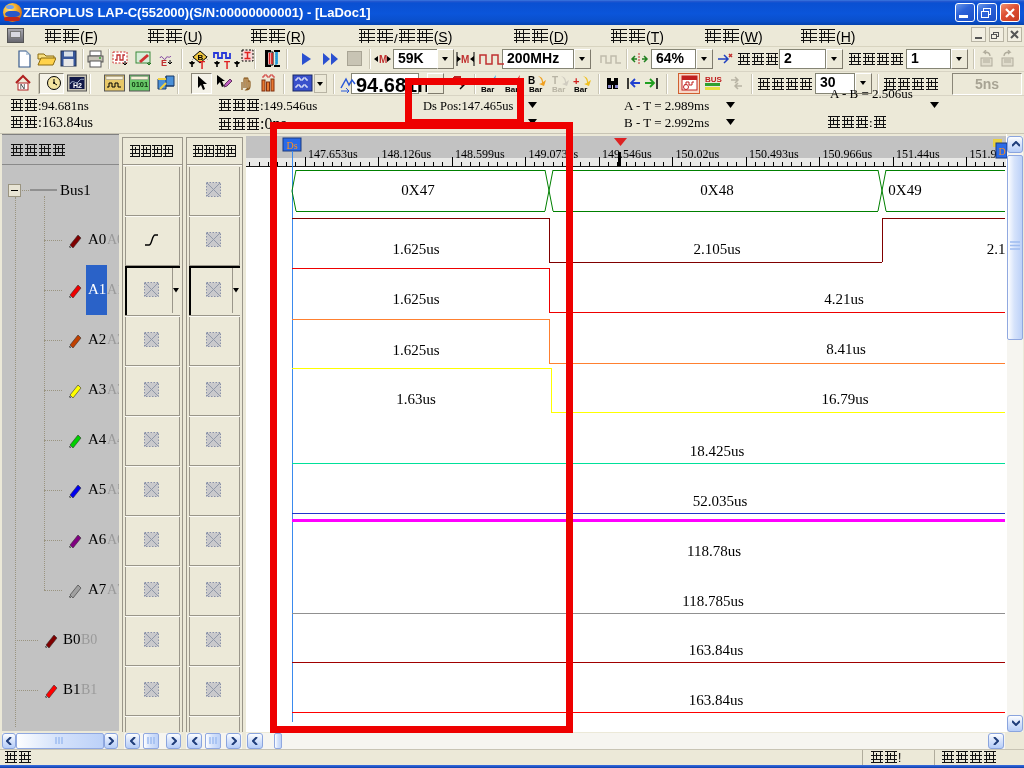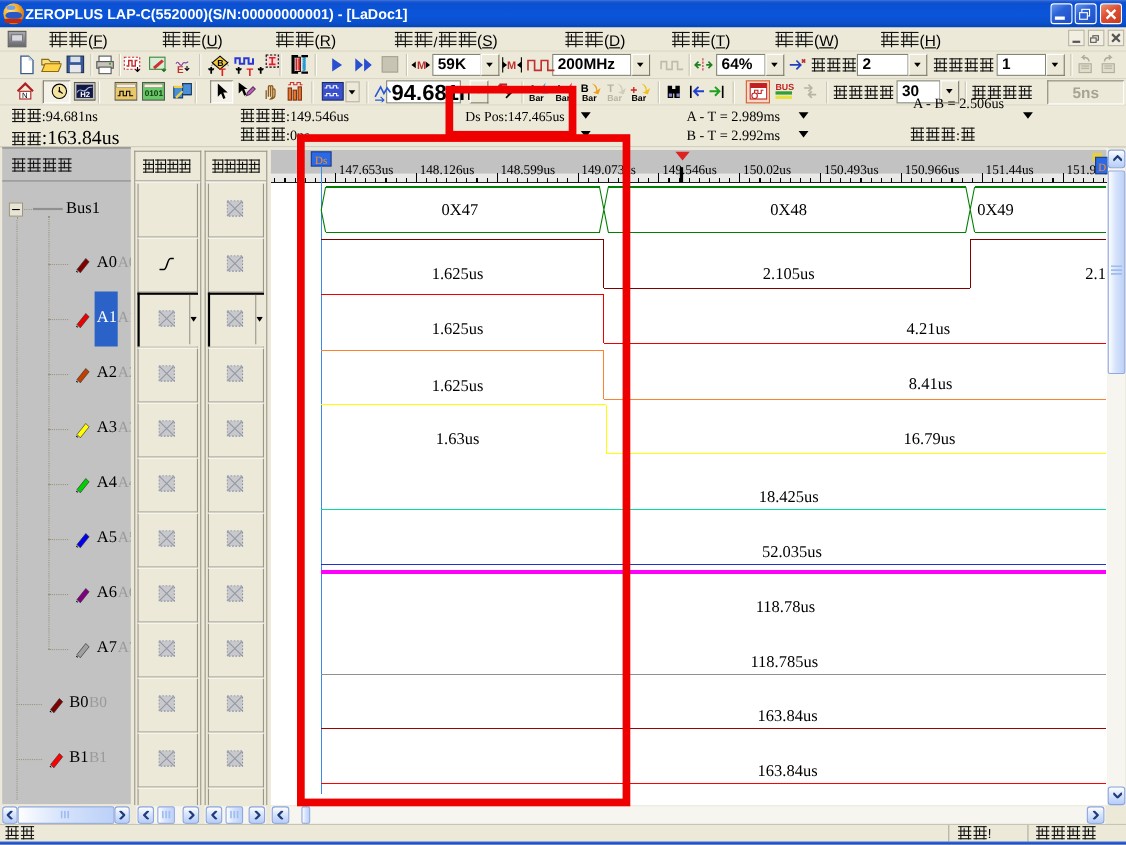--- a/index.html
+++ b/index.html
@@ -322,23 +322,23 @@
 <div class="abs sep" style="left:751px;top:74px;height:20px"></div>
 <div class="abs" style="left:757px;top:78px;font-size:12px"><span class="cj"></span><span class="cj"></span><span class="cj"></span><span class="cj"></span></div>
 <div class="abs combof" style="left:815px;top:73px;width:40px;height:21px">30</div>
 <div class="abs btn3d" style="left:855px;top:73px;width:17px;height:21px"></div>
 <div class="abs tridn" style="left:860px;top:81px"></div>
 <div class="abs sep" style="left:877px;top:74px;height:20px"></div>
 <div class="abs" style="left:883px;top:78px;font-size:12px"><span class="cj"></span><span class="cj"></span><span class="cj"></span><span class="cj"></span></div>
 <div class="abs" style="left:952px;top:73px;width:70px;height:22px;border:1px solid;border-color:#8a8678 #fff #fff #8a8678;background:#ece9d8;color:#a8a494;font-weight:bold;font-size:14px;text-align:center;padding-top:2px">5ns</div>
 <div class="abs" style="left:0;top:96px;width:1024px;height:38px;background:#ece9d8;border-bottom:1px solid #c8c4b4"></div>
 <div class="abs" style="left:10px;top:98px;font-size:13px"><span class="cj"></span><span class="cj"></span><span class="ser" style="font-size:13px">:94.681ns</span></div>
-<div class="abs" style="left:10px;top:115px;font-size:13px"><span class="cj"></span><span class="cj"></span><span class="ser" style="font-size:18px">:163.84us</span></div>
+<div class="abs" style="left:10px;top:115px;font-size:13px"><span class="cj"></span><span class="cj"></span><span class="ser" style="font-size:14px">:163.84us</span></div>
 <div class="abs" style="left:218px;top:98px;font-size:13px"><span class="cj"></span><span class="cj"></span><span class="cj"></span><span class="ser" style="font-size:13px">:149.546us</span></div>
-<div class="abs" style="left:218px;top:115px;font-size:13px"><span class="cj"></span><span class="cj"></span><span class="cj"></span><span class="ser" style="font-size:13px">:0ns</span></div>
+<div class="abs" style="left:218px;top:115px;font-size:13px"><span class="cj"></span><span class="cj"></span><span class="cj"></span><span class="ser" style="font-size:16px">:0ns</span></div>
 <div class="abs ser" style="left:423px;top:99px;font-size:12.5px">Ds Pos:147.465us</div>
 <div class="abs ser" style="left:423px;top:116px;font-size:12.5px">Ds Pos:211.395us</div>
 <svg class="abs" style="left:527px;top:101px;z-index:1" width="11" height="8">
     <path d="M1,1 h9 l-4.5,6 z" fill="#000"></path>
   </svg>
 <svg class="abs" style="left:527px;top:118px;z-index:1" width="11" height="8">
     <path d="M1,1 h9 l-4.5,6 z" fill="#000"></path>
   </svg>
 <div class="abs ser" style="left:624px;top:98px;font-size:13px">A - T = 2.989ms</div>
 <div class="abs ser" style="left:624px;top:115px;font-size:13px">B - T = 2.992ms</div>

